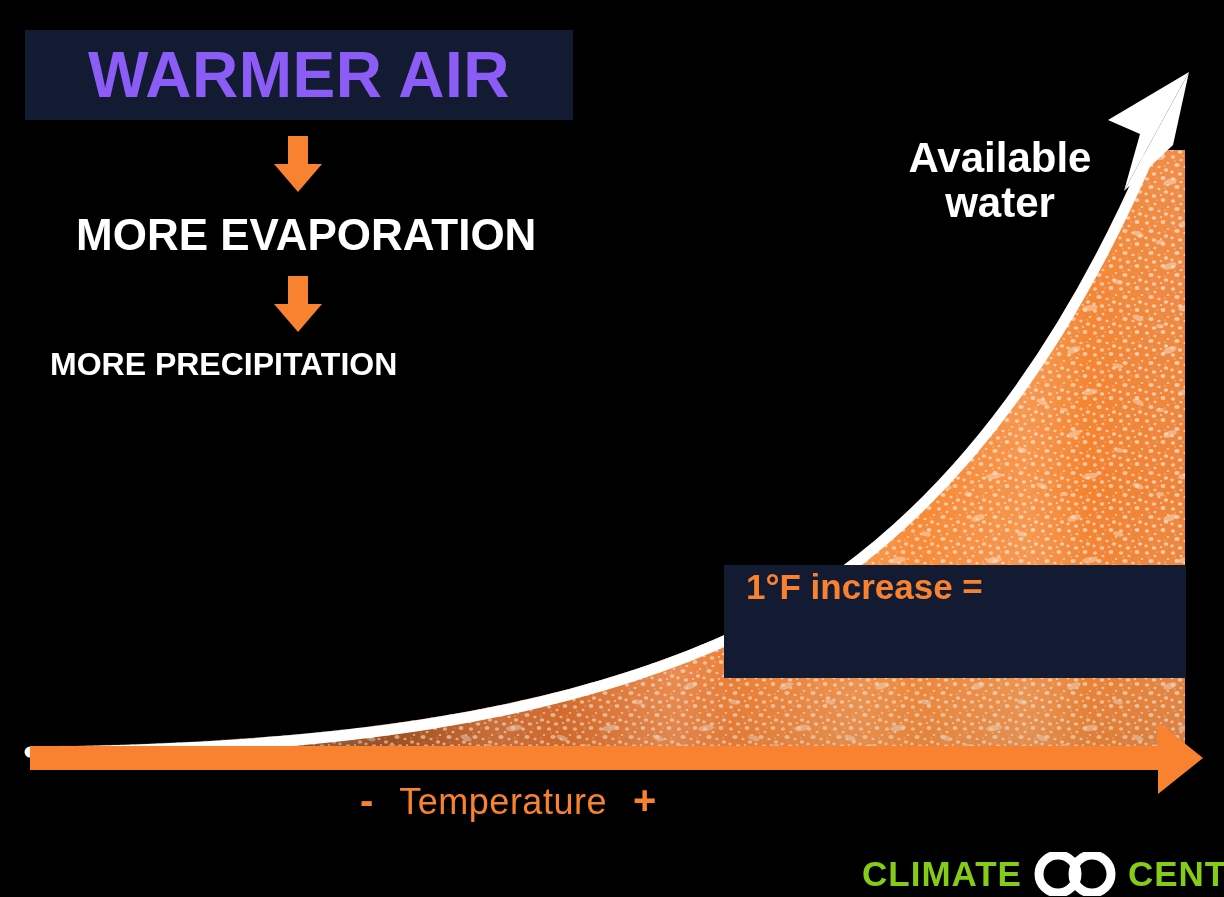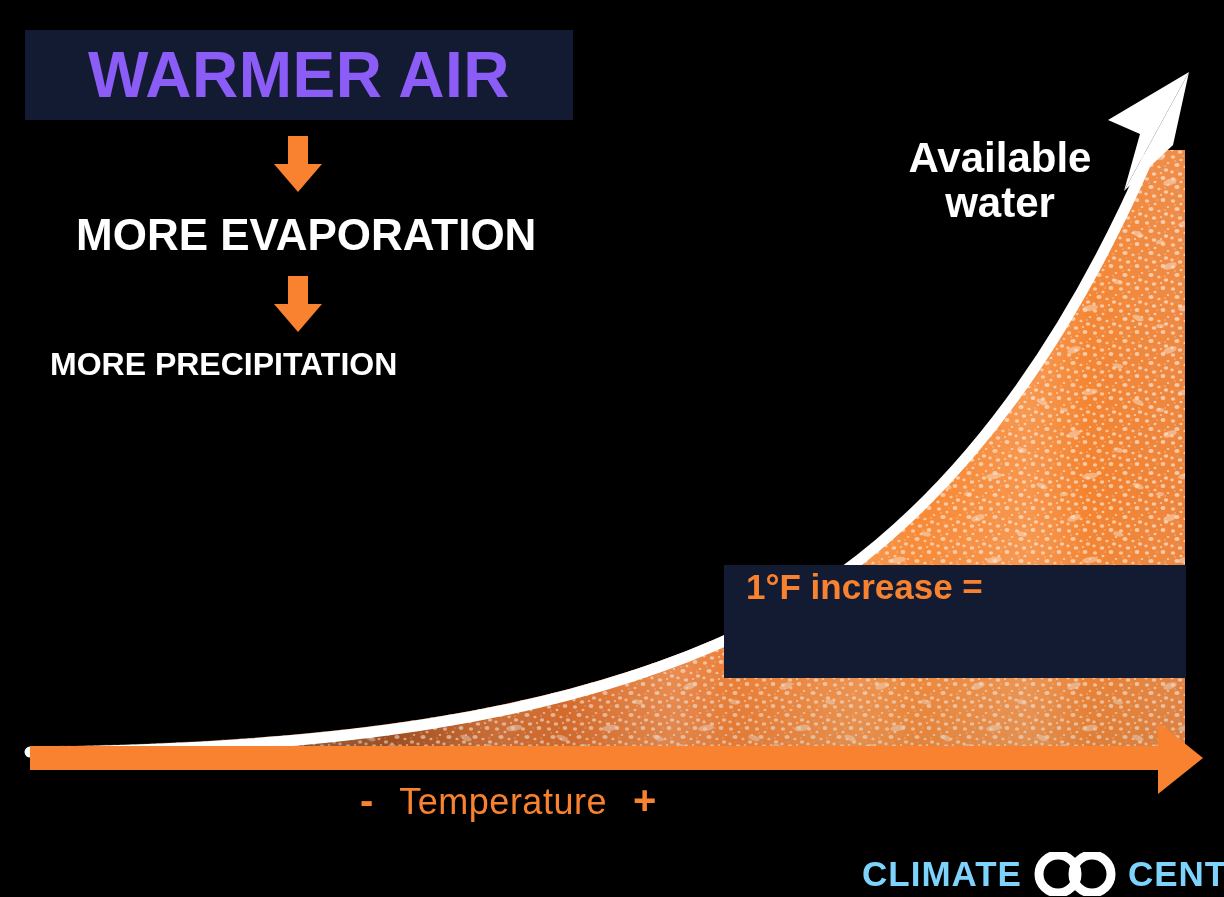--- a/index.html
+++ b/index.html
@@ -166,21 +166,21 @@
     top: 852px;
     display: flex;
     align-items: center;
     gap: 10px;
     color: #ffffff;
   }
   .logo-word {
     font-size: 35px;
     font-weight: 700;
     letter-spacing: 1px;
-    color: #7dd3fc;
+    color: #84cc16;
     font-family: "Liberation Sans", sans-serif;
     text-align: center;
   }
   #logo-mark { display: block; }
 </style>
 </head>
 <body>
 
 <div id="stage">
 

